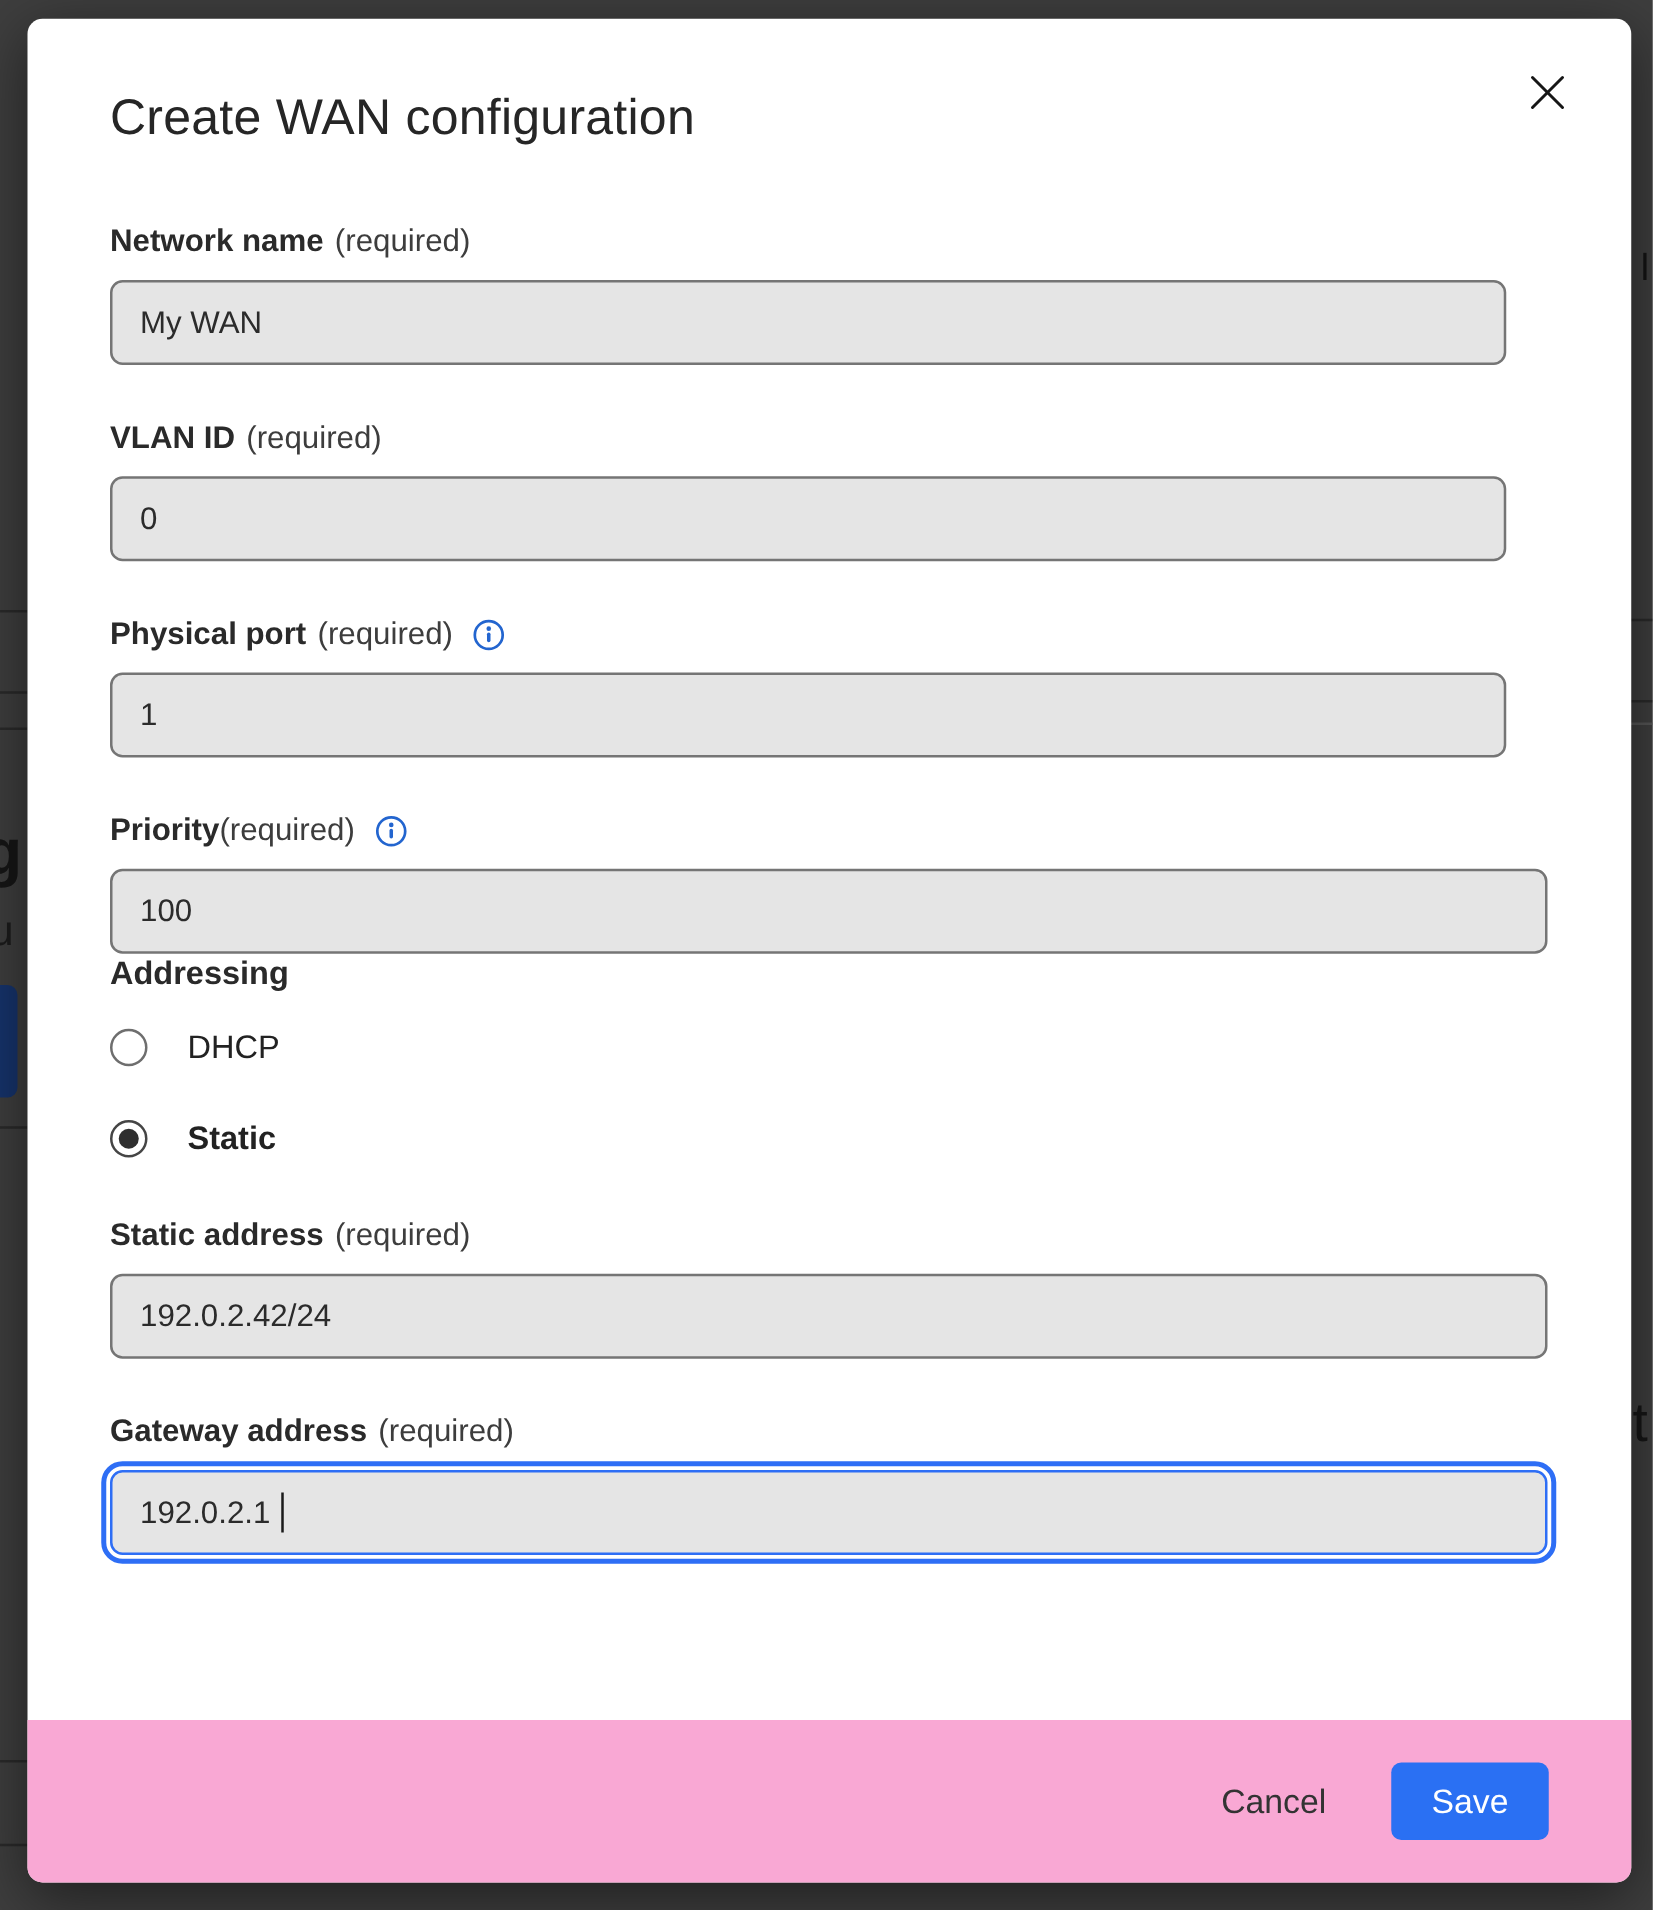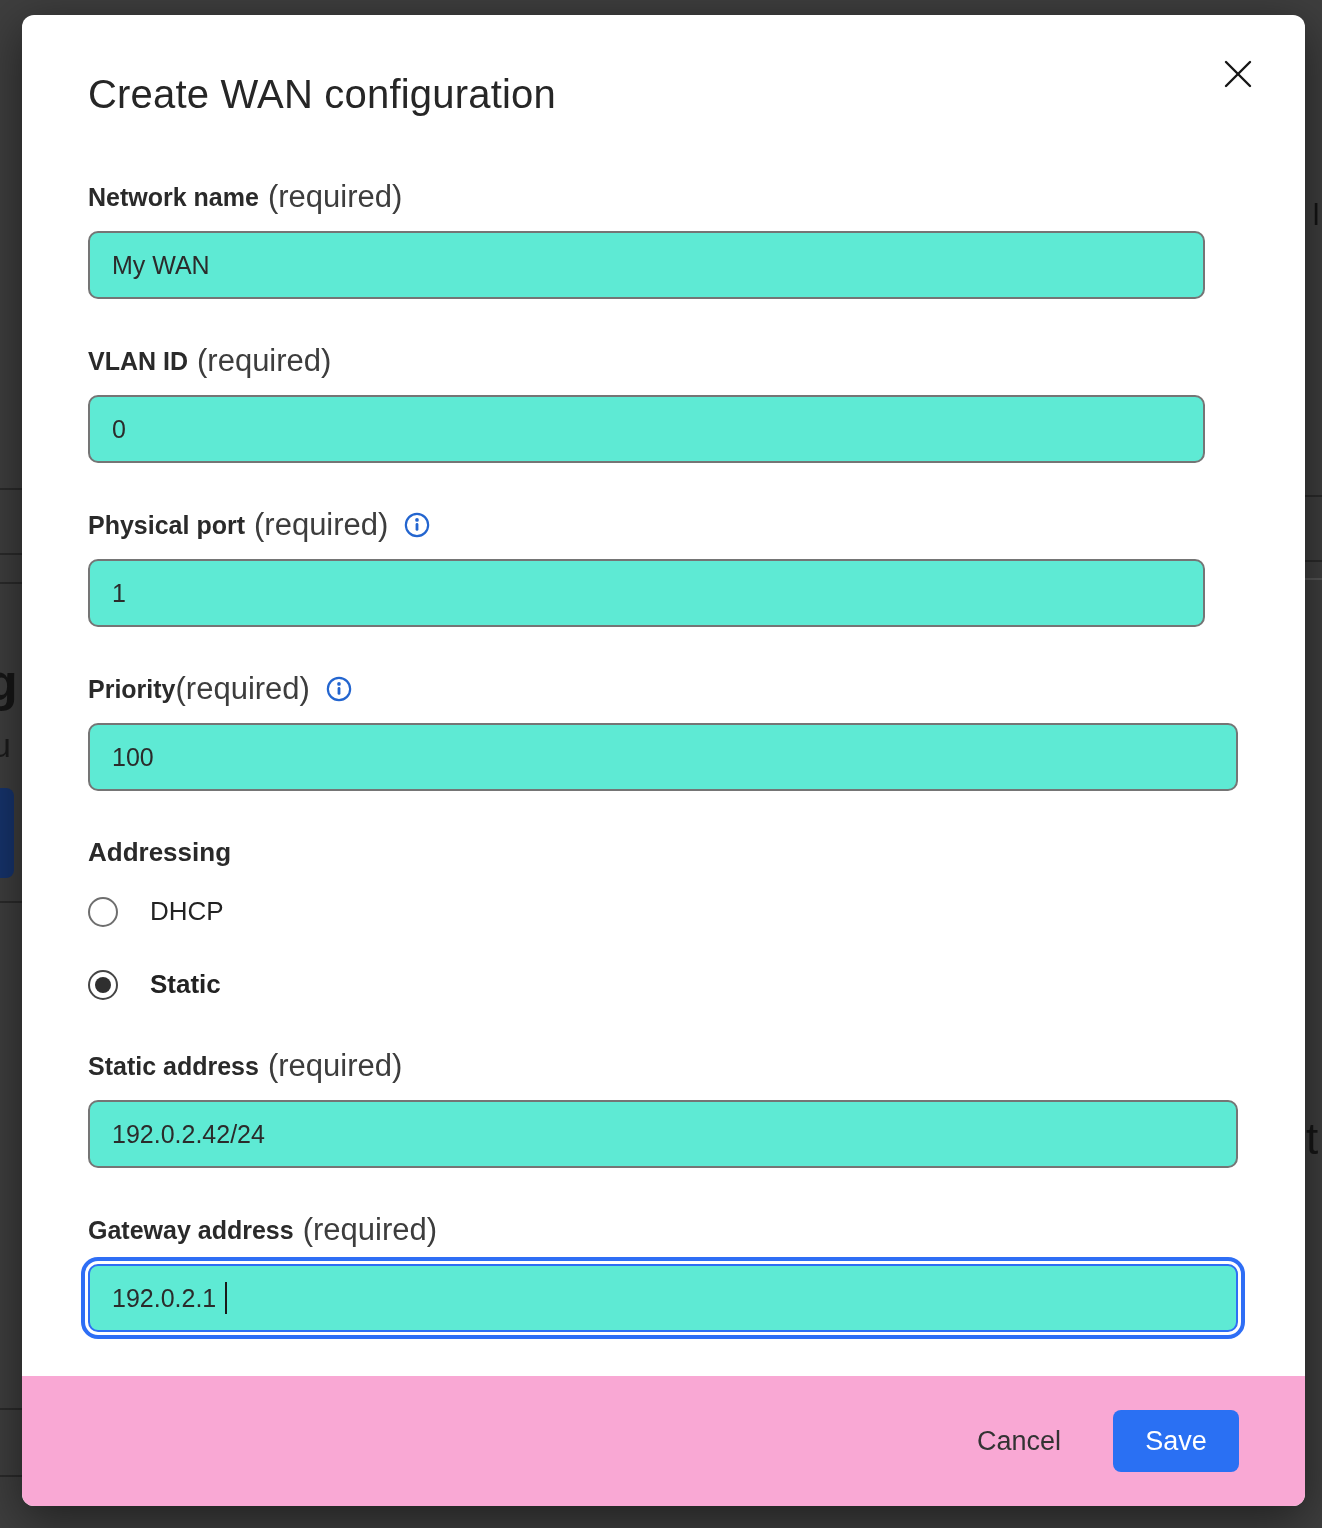--- a/index.html
+++ b/index.html
@@ -45,49 +45,49 @@
     width: 46px; height: 46px;
     background: none; border: none; cursor: pointer;
     display: flex; align-items: center; justify-content: center;
   }
 
   
   .field { margin-top: 44px; }
   .field.first { margin-top: 62px; }
   .field-label-row { display: flex; align-items: center; margin-bottom: 16px; }
   .field-label { font-size: 25px; font-weight: 700; color: #2a2a2a; text-align: center; }
-  .field-required { font-size: 31px; font-weight: 400; color: #3d3d3d; margin-left: 9px; }
+  .field-required { font-size: 25px; font-weight: 400; color: #3d3d3d; margin-left: 9px; }
   .field-required.nospace { margin-left: 0; }
   .info-btn { background: none; border: none; padding: 0; margin-left: 16px; cursor: pointer;
               display: inline-flex; align-items: center; }
 
   .text-input {
     width: 1117px; height: 68px;
     border: 2px solid #757575; border-radius: 10px;
     font-family: "Liberation Sans", sans-serif;
     font-size: 25px; color: #2b2b2b;
-    padding: 0 22px; background: #5eead4; outline: none;
+    padding: 0 22px; background: #e5e5e5; outline: none;
   }
   .text-input.wide { width: 1150px; }
 
   .input-wrap { position: relative; width: 1045px; }
   .input-wrap.focused .text-input {
     border: 2px solid #2e6ef5;
     outline: 4px solid #2e6ef5;
     outline-offset: 3px;
   }
   .caret { display: none; }
   .input-wrap.focused .caret {
     display: block; position: absolute;
     left: 137px; top: 50%; transform: translateY(-50%);
     width: 2px; height: 32px; background: #1a1a1a;
   }
 
   
-  .addressing { margin-top: 46px; }
+  .addressing { }
   .addressing-heading { font-size: 26px; font-weight: 700; color: #2a2a2a; }
   .radio-row { display: flex; align-items: center; margin-top: 28px; cursor: pointer; }
   .radio-row + .radio-row { margin-top: 42px; }
   .radio-circle {
     width: 30px; height: 30px; border-radius: 50%;
     border: 2px solid #6e6e6e; background: #fff; flex: 0 0 auto;
     display: flex; align-items: center; justify-content: center;
   }
   .radio-row.selected .radio-circle { border-color: #454545; }
   .radio-dot { display: none; width: 16px; height: 16px; border-radius: 50%; background: #2f2f2f; }

